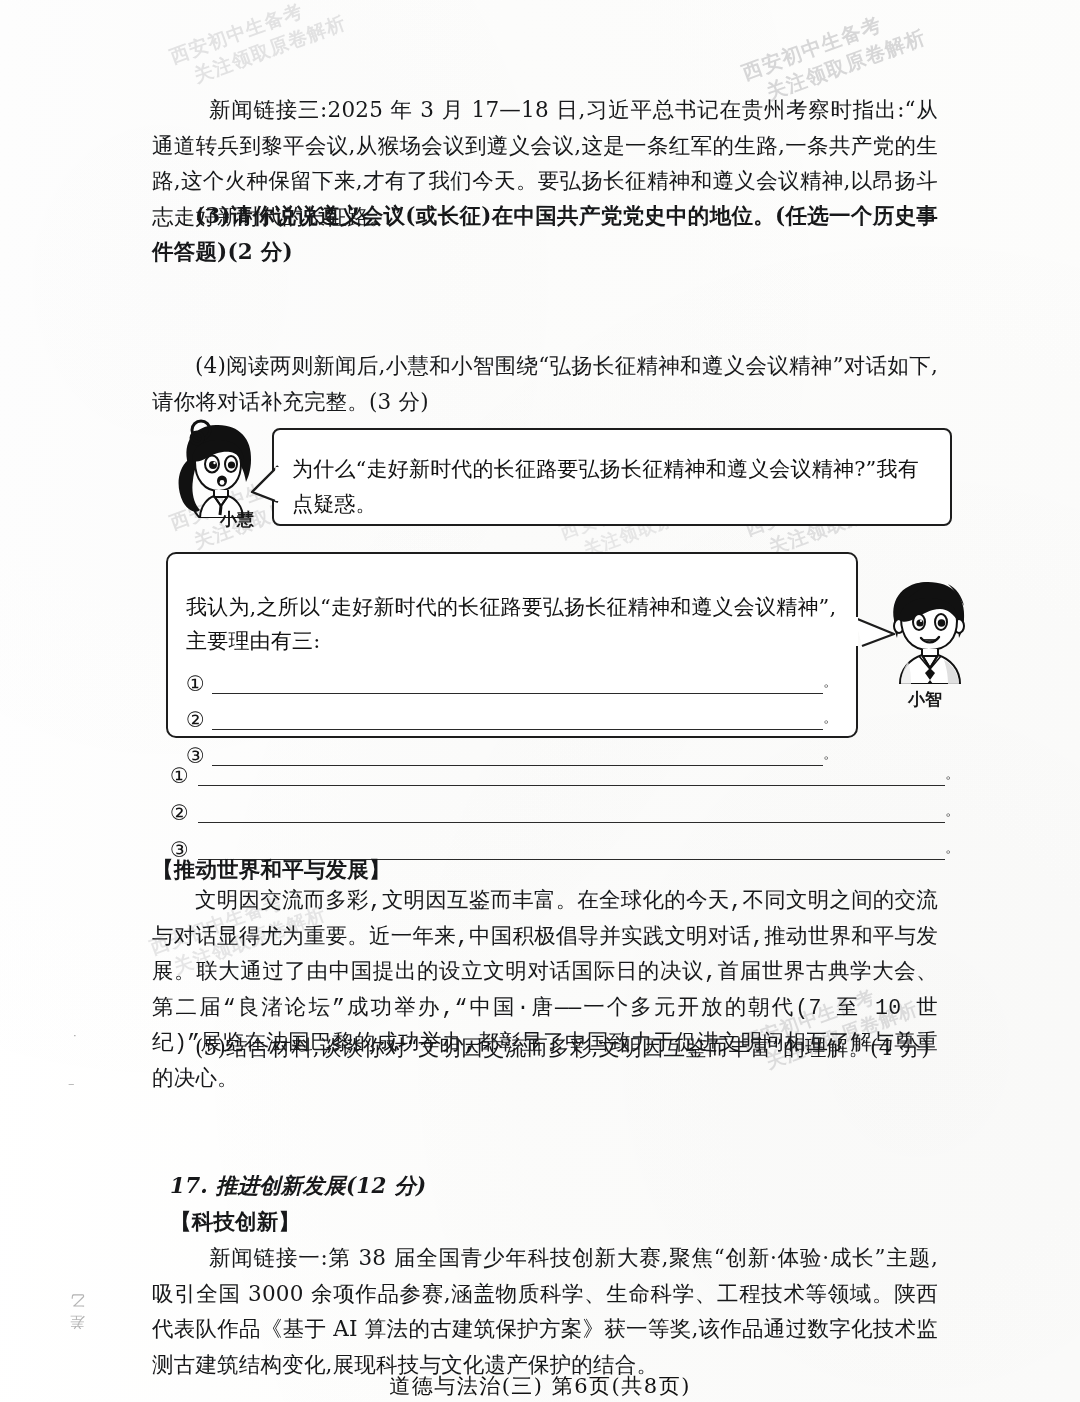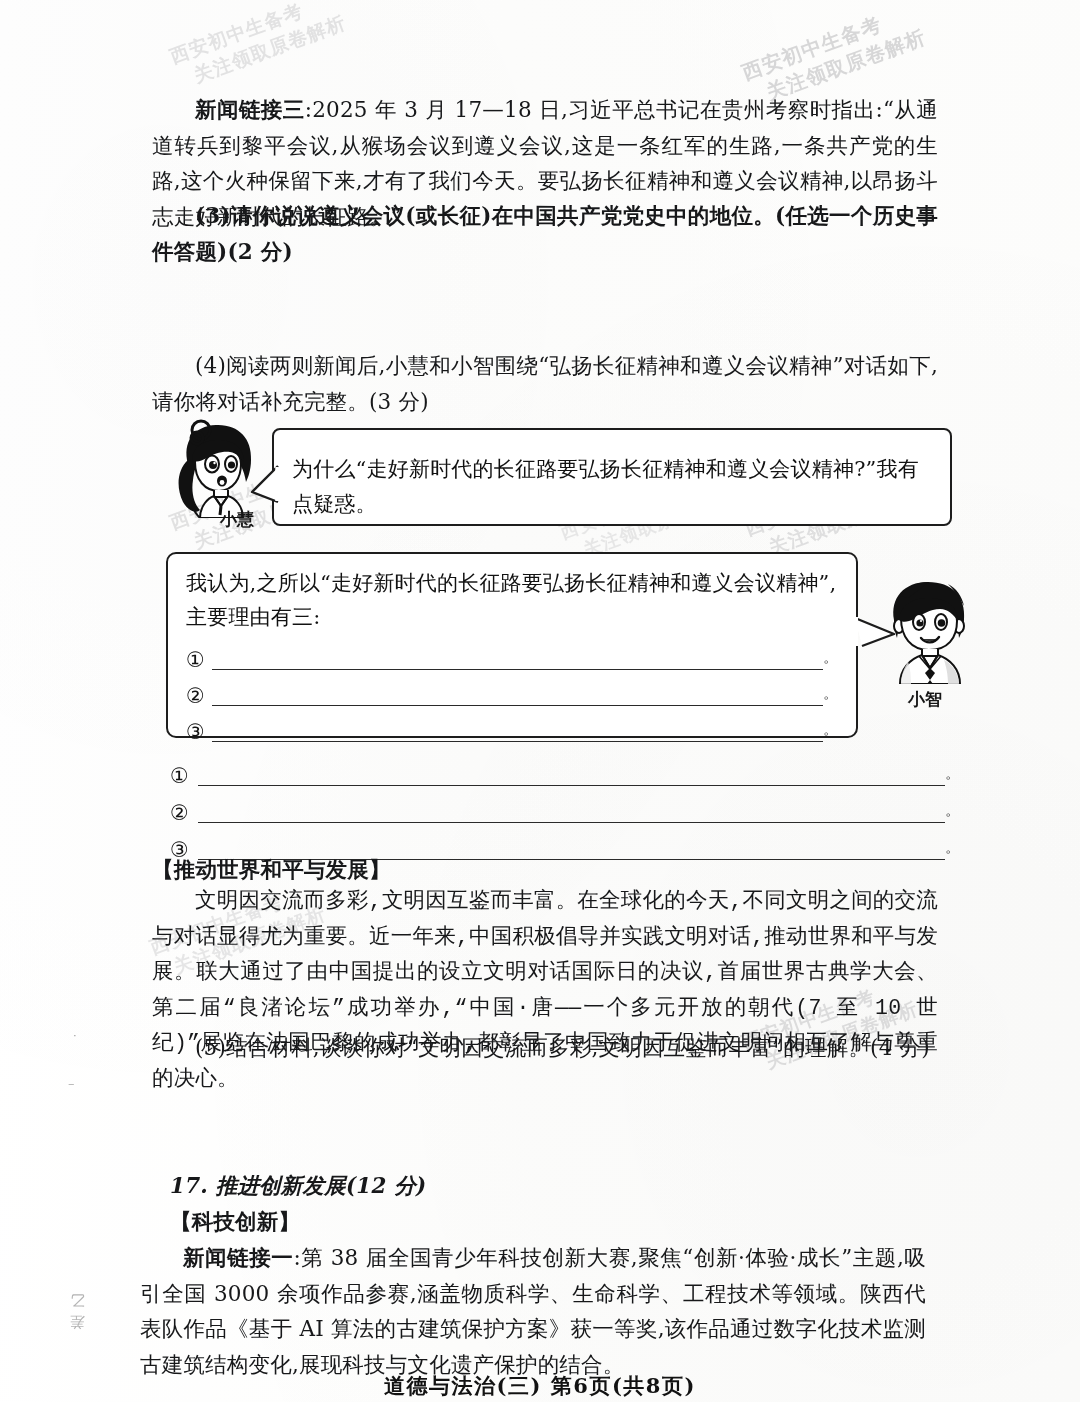--- a/index.html
+++ b/index.html
@@ -54,21 +54,21 @@
     position: absolute;
     font-family: "DejaVu Serif", "Liberation Serif", serif;
     font-size: 21.5px;
     line-height: 35.5px;
     letter-spacing: 0.2px;
     text-align: justify;
     text-justify: inter-character;
     color: #17181a;
   }
   .tb.bolder { font-weight: 700; }
-  .lead-bold { font-weight: 700; }
+  .lead-bold { font-weight: 400; margin-left: 14px; }
 
   
   .char {
     position: absolute;
     z-index: 4;
   }
   .char-name {
     position: absolute;
     font-family: "DejaVu Serif", "Liberation Serif", serif;
     font-size: 17px;
@@ -110,20 +110,21 @@
     box-sizing: border-box;
     z-index: 3;
   }
   .ansbox-lead {
     font-family: "DejaVu Serif", "Liberation Serif", serif;
     font-size: 21px;
     line-height: 34px;
     color: #121212;
     padding: 12px 18px 0 18px;
     letter-spacing: 0.2px;
+    margin-top: 24px;
   }
   .num-line {
     position: relative;
     display: flex;
     align-items: flex-end;
     margin: 0 18px 0 18px;
     height: 36px;
   }
   .num-line .marker {
     font-family: "DejaVu Sans", "Liberation Sans", sans-serif;
@@ -183,21 +184,21 @@
     text-align: right;
   }
 
   
   .footer {
     position: absolute;
     width: 1080px;
     text-align: center;
     font-family: "DejaVu Serif", "Liberation Serif", serif;
     font-size: 21px;
-    font-weight: 700;
+    font-weight: 400;
     letter-spacing: 1.5px;
     color: #121212;
   }
   
   .artifact {
     position: absolute;
     color: #9a9a9a;
     font-size: 13px;
     font-family: "DejaVu Sans", "Liberation Sans", sans-serif;
     z-index: 2;
@@ -400,21 +401,21 @@
     </div>
 
     <div class="tb bolder" style="left:170px; top:1168px; width:600px;font-style:italic;">
       <span>17. 推进创新发展(12 分)</span>
     </div>
 
     <div class="tb bolder" style="left:170px; top:1204px; width:600px;">
       <span>【科技创新】</span>
     </div>
 
-    <div class="tb" style="left:140px; top:1240px; width:786px; text-indent:2em;">
+    <div class="tb" style="left:152px; top:1240px; width:786px; text-indent:2em;">
       <span class="lead-bold">新闻链接一</span><span>:第 38 届全国青少年科技创新大赛,聚焦“创新·体验·成长”主题,吸引全国 3000 余项作品参赛,涵盖物质科学、生命科学、工程技术等领域。陕西代表队作品《基于 AI 算法的古建筑保护方案》获一等奖,该作品通过数字化技术监测古建筑结构变化,展现科技与文化遗产保护的结合。</span>
     </div>
 
     <div class="footer" style="top:1372px; left:0;">
       <span>道德与法治(三)   第6页(共8页)</span>
     </div>
 
   </div>
 
   <div class="artifact" style="left:72px; top:1028px; transform:rotate(90deg);">·</div>

